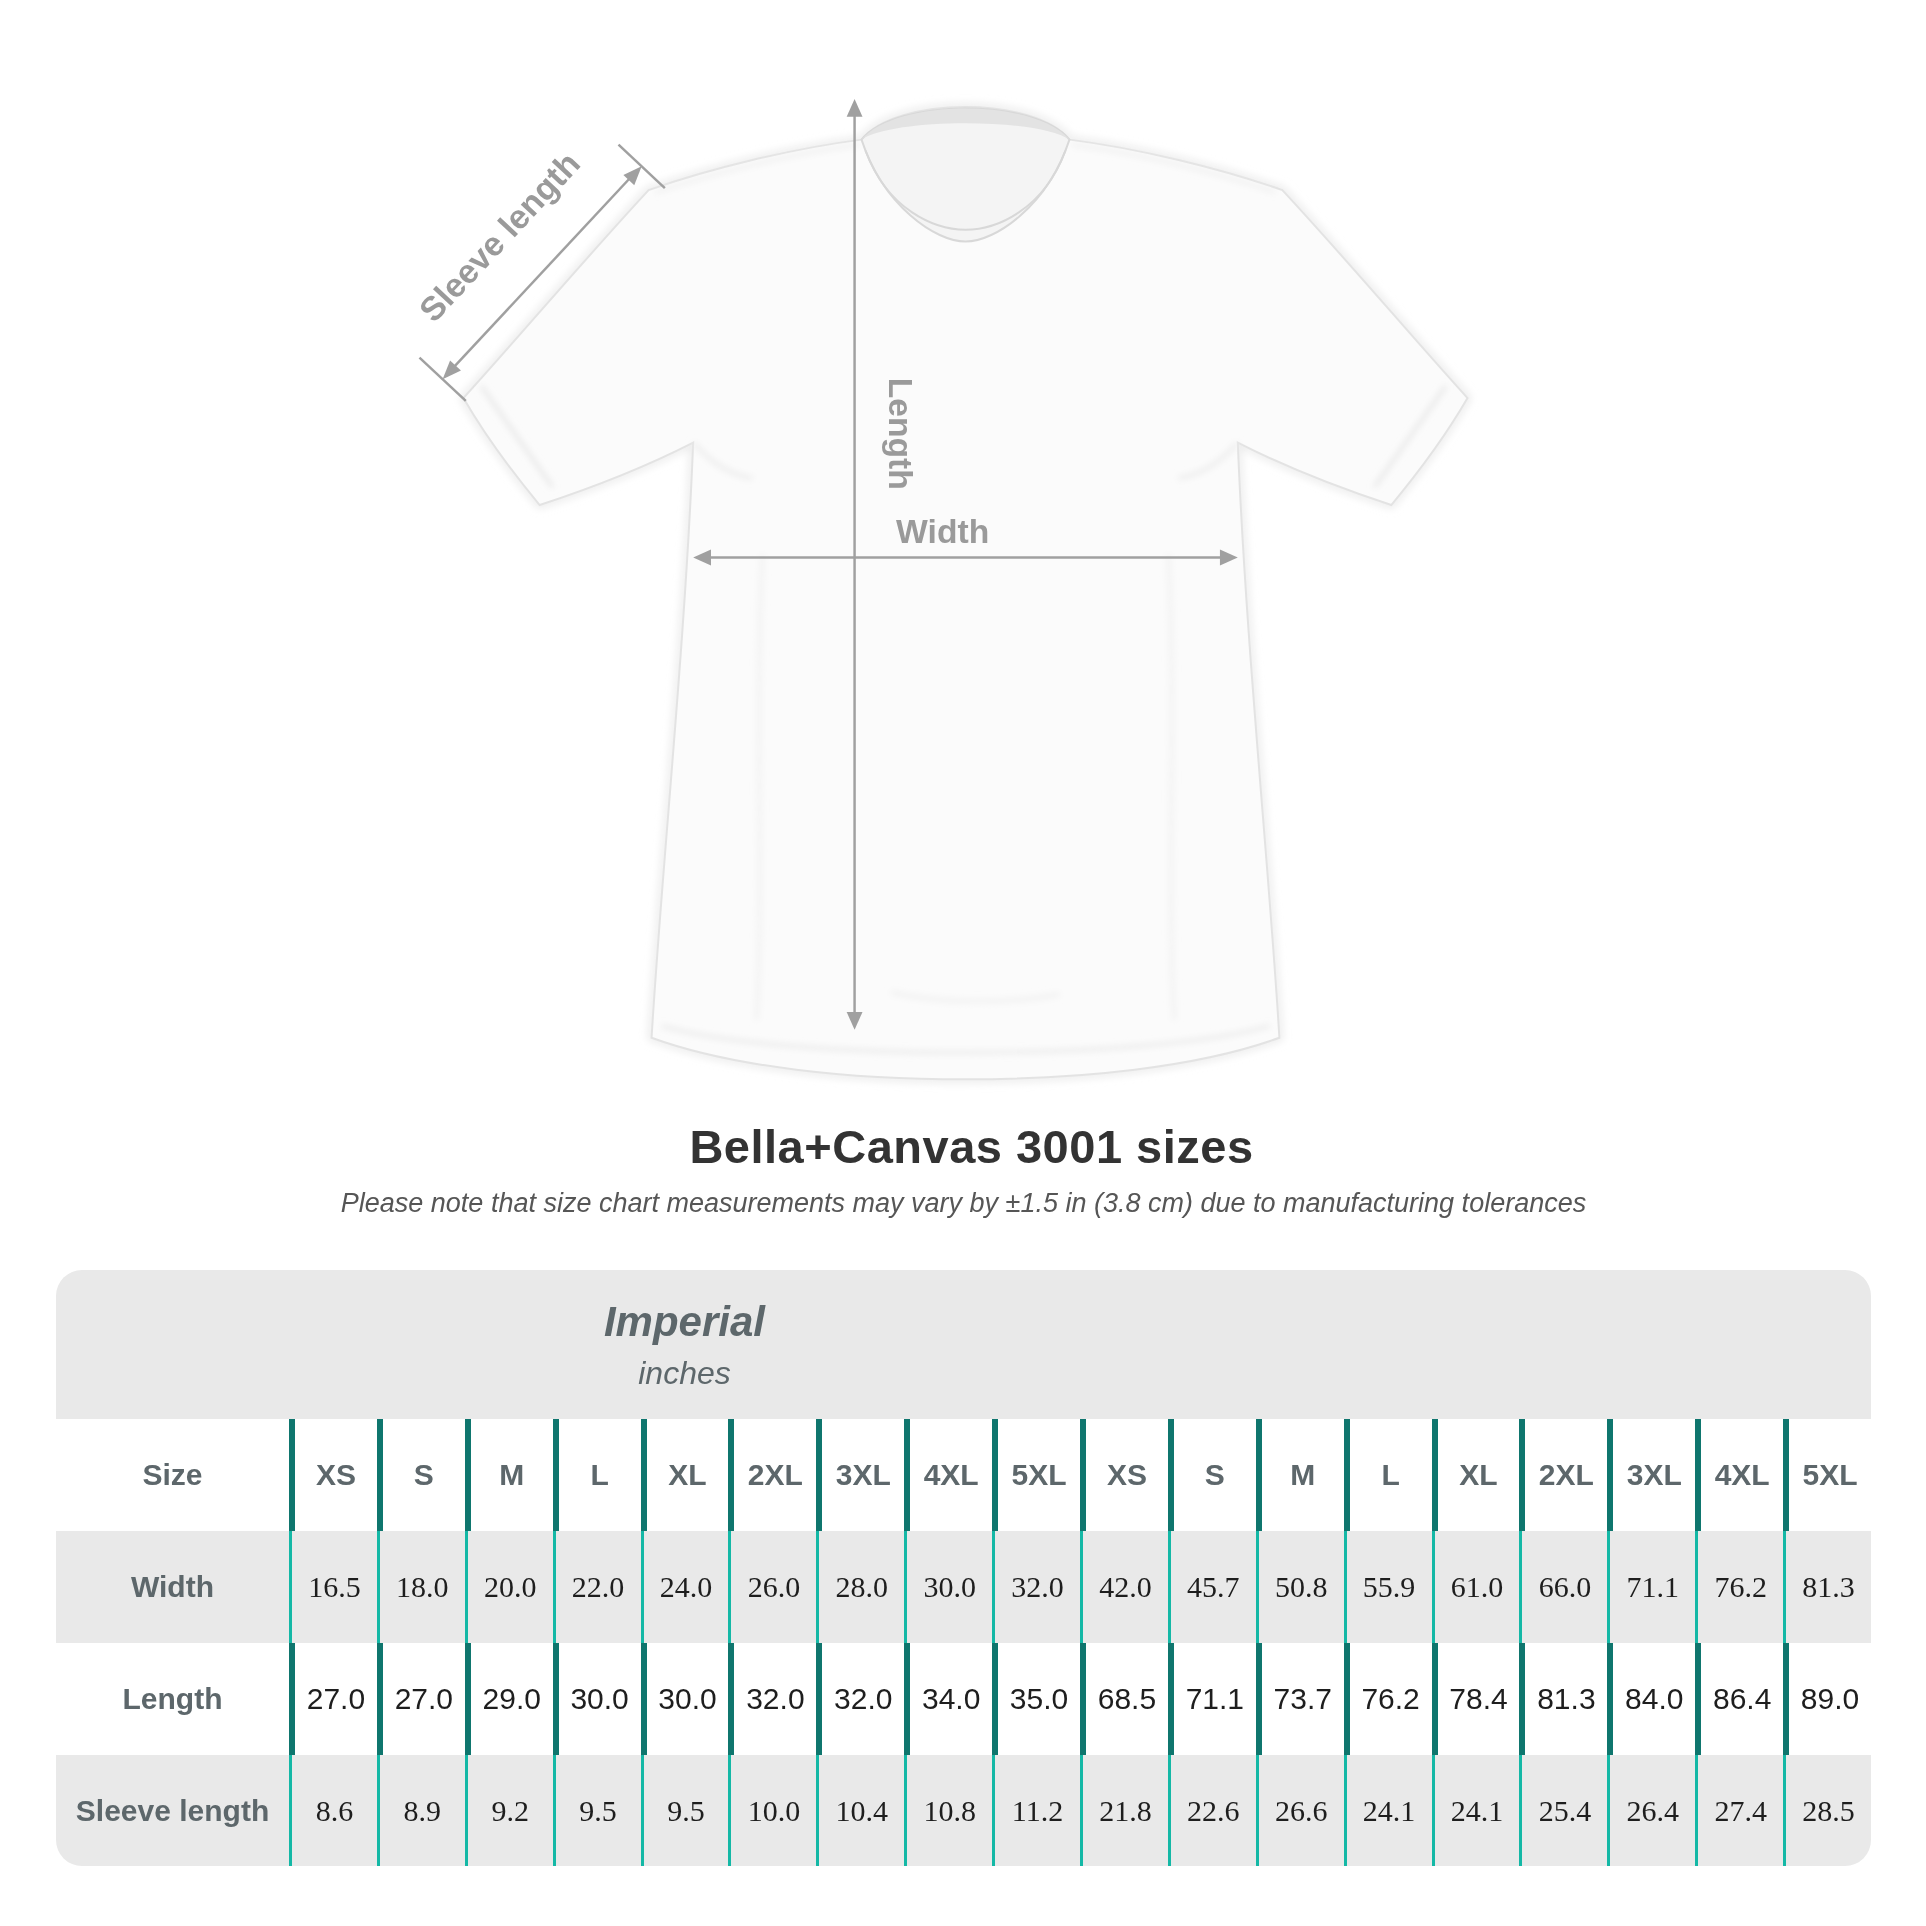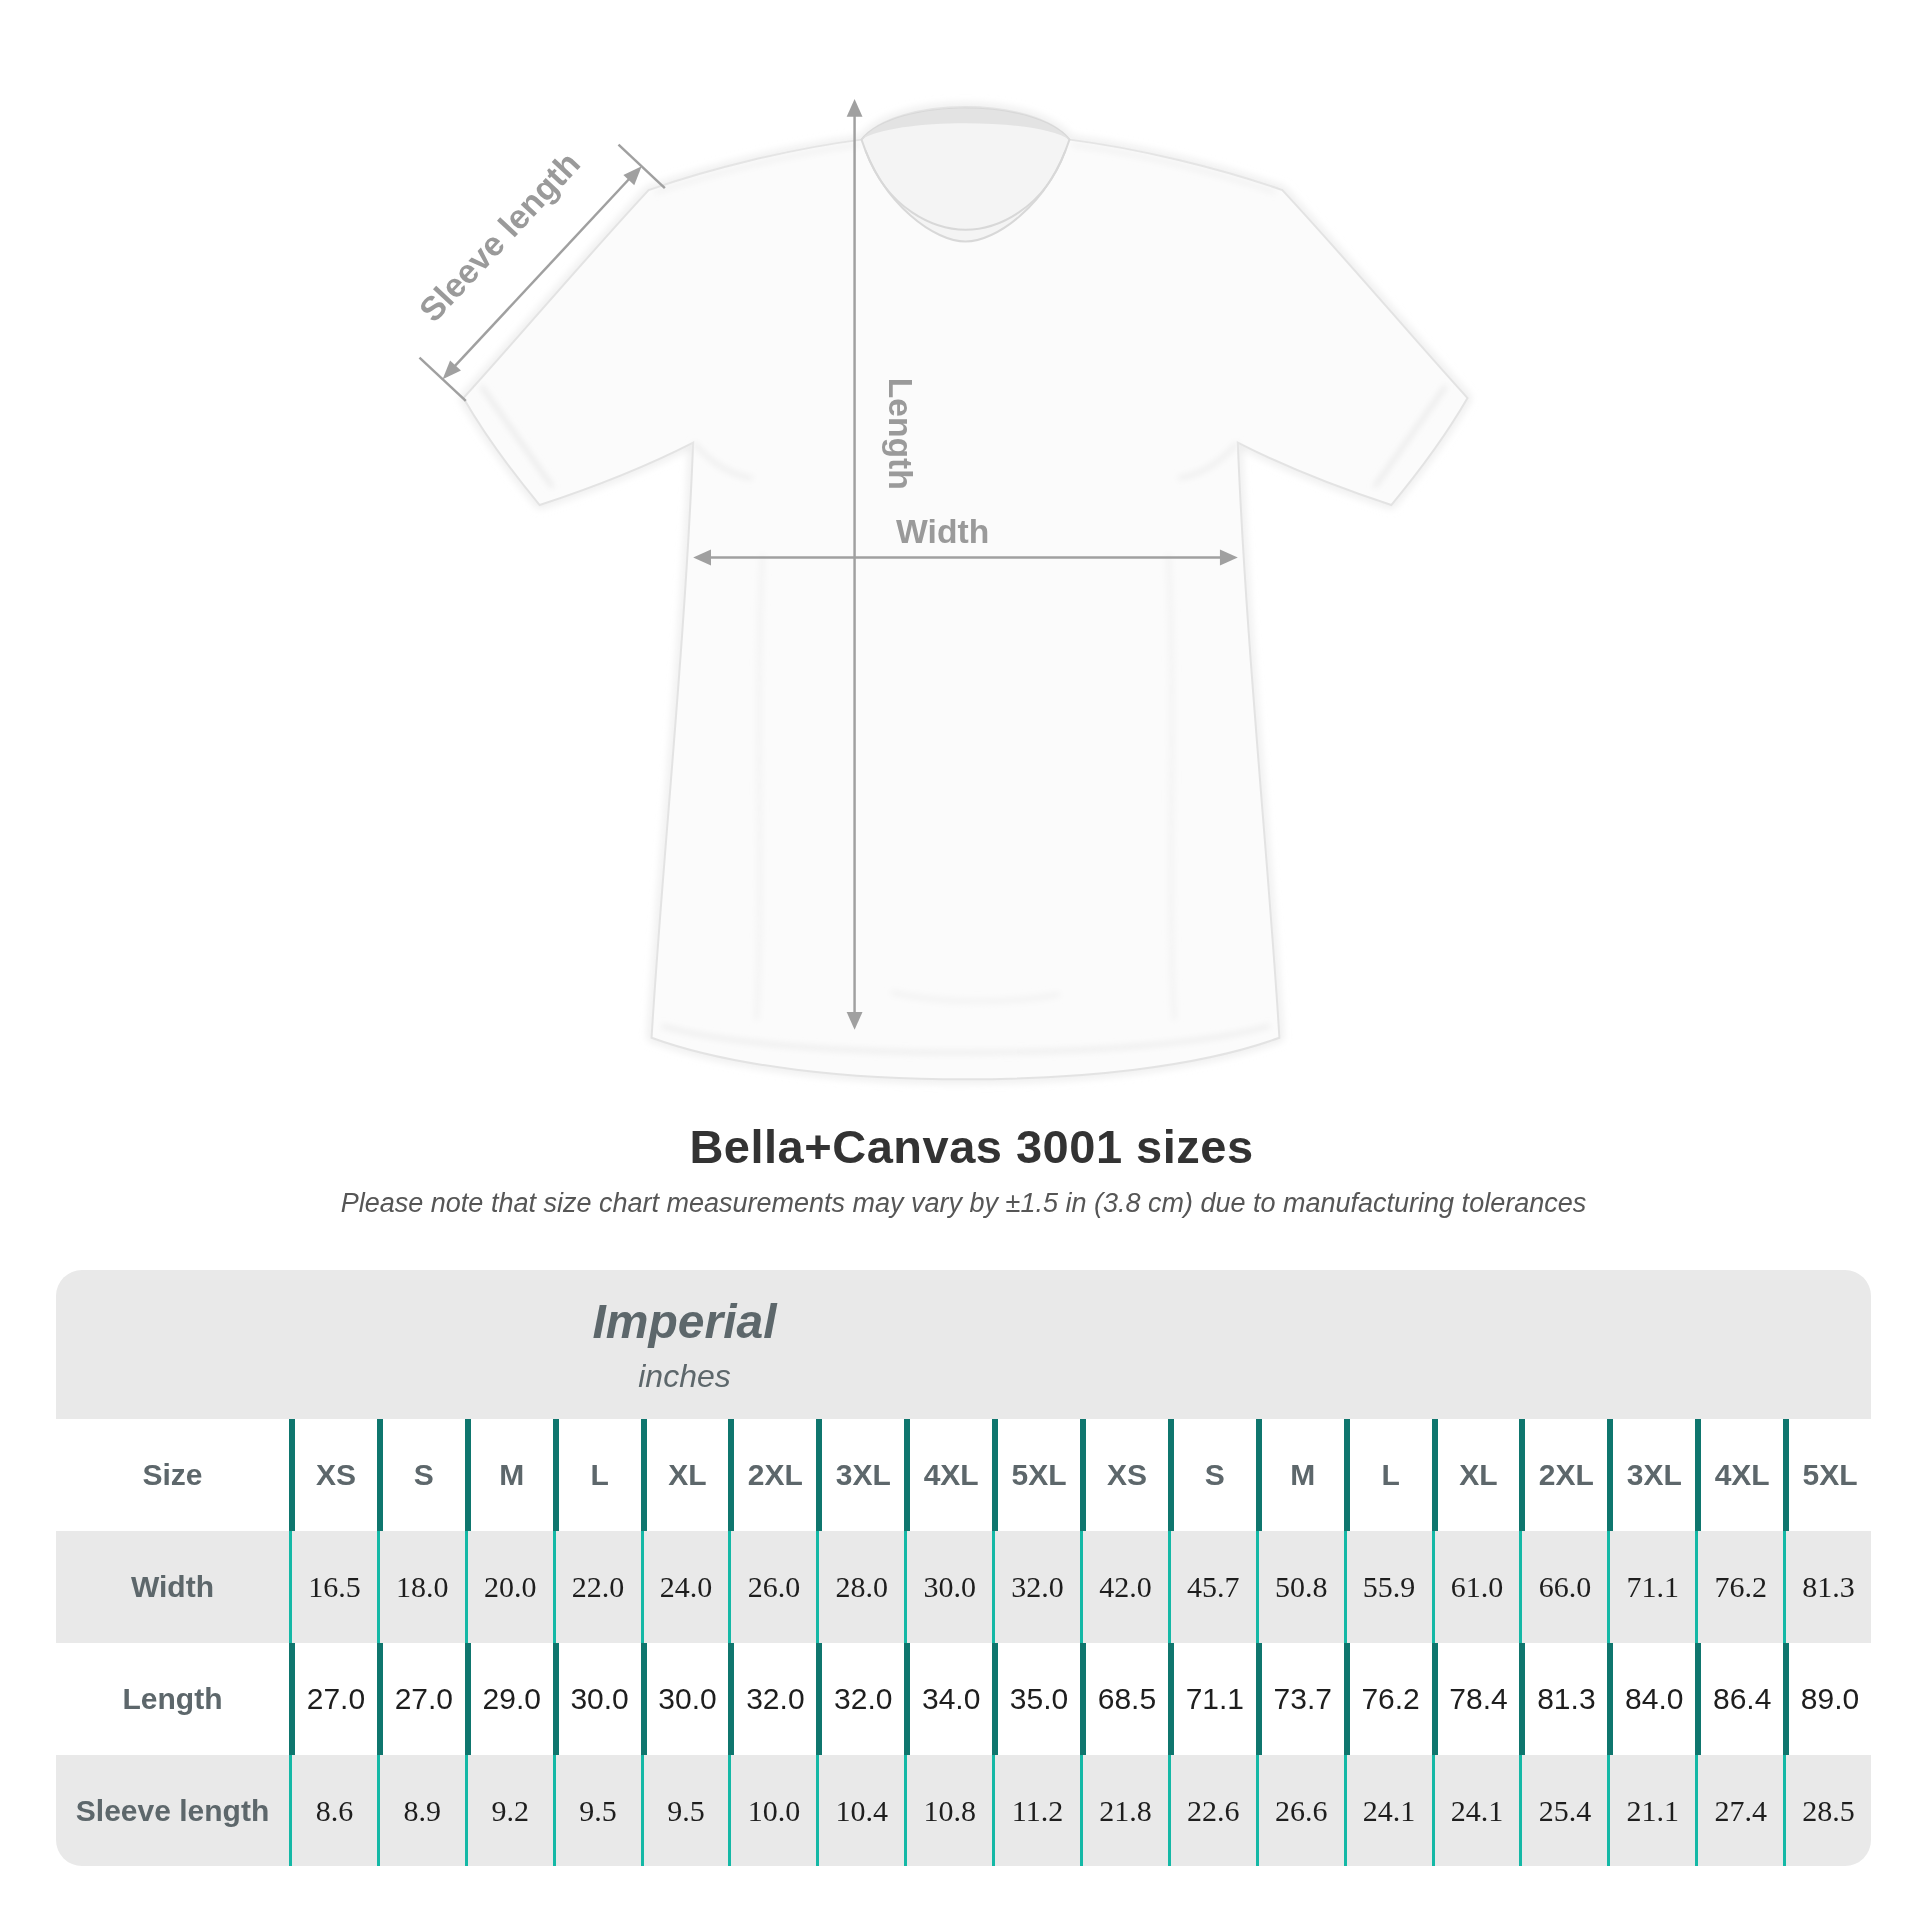--- a/index.html
+++ b/index.html
@@ -9,21 +9,21 @@
   .title{position:absolute;top:1111px;left:0;width:100%;margin:8px;text-align:center;
          font-size:47px;font-weight:bold;color:var(--c-title,#333333);letter-spacing:0.5px;}
   .subtitle{position:absolute;top:1188px;left:0;width:100%;margin:0;text-align:center;
             font-style:italic;font-size:27px;color:var(--c-subtitle,#565656);}
   .card{position:absolute;top:1270px;left:56px;width:1815px;height:596px;
         background:var(--c-card,#e9e9e9);border-radius:26px;overflow:hidden;}
   .units{display:grid;grid-template-columns:233px repeat(18,1fr);height:149px;}
   .unit{grid-column:2 / span 9;display:flex;flex-direction:column;align-items:center;
         justify-content:center;gap:9px;color:var(--c-label,#5d676b);}
   .unit.metric{grid-column:11 / span 9;}
-  .uname{font-size:48px;font-weight:bold;font-style:italic;}
+  .uname{font-size:42px;font-weight:bold;font-style:italic;}
   .usub{font-size:32px;font-style:italic;}
   .grid{display:grid;grid-template-columns:233px repeat(18,1fr);grid-auto-rows:112px;}
   .cell{display:flex;align-items:center;justify-content:center;white-space:nowrap;}
   .c-white{background:#ffffff;}
   .c-gray{background:transparent;}
   .hdr,.lab{font-weight:bold;font-size:30px;color:var(--c-label,#5d676b);}
   .num{font-size:30px;color:var(--c-value,#1e1e1e);}
   .c-white.sep{border-left:6px solid #0f766e;}
   .c-gray.sep{border-left:3px solid #14b8a6;font-family:Liberation Serif, serif;}
   svg text{font-family:"Liberation Sans",sans-serif;}
@@ -171,20 +171,20 @@
         <div class="cell c-gray sep num">10.0</div>
         <div class="cell c-gray sep num">10.4</div>
         <div class="cell c-gray sep num">10.8</div>
         <div class="cell c-gray sep num">11.2</div>
         <div class="cell c-gray sep num">21.8</div>
         <div class="cell c-gray sep num">22.6</div>
         <div class="cell c-gray sep num">26.6</div>
         <div class="cell c-gray sep num">24.1</div>
         <div class="cell c-gray sep num">24.1</div>
         <div class="cell c-gray sep num">25.4</div>
-        <div class="cell c-gray sep num">21.1</div>
+        <div class="cell c-gray sep num">26.4</div>
         <div class="cell c-gray sep num">27.4</div>
         <div class="cell c-gray sep num">28.5</div>
       </div>
   </div>
 
 </div>
 
 
 </body></html>

